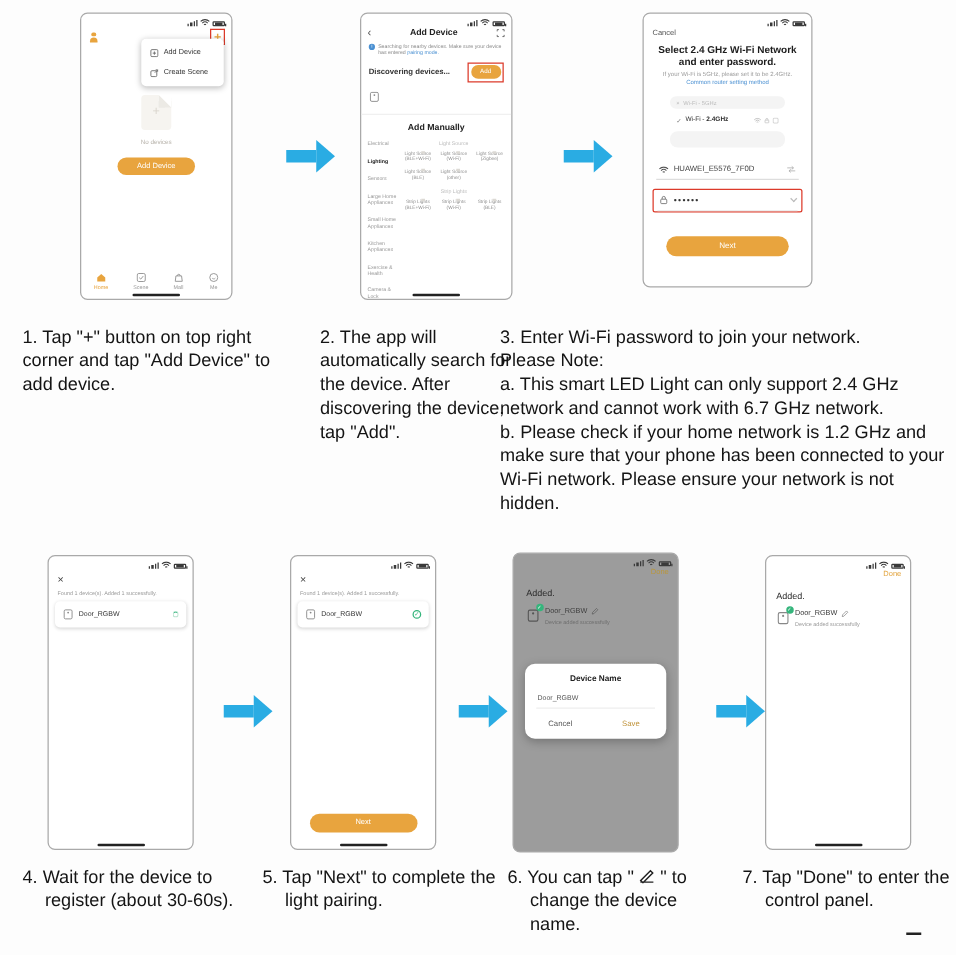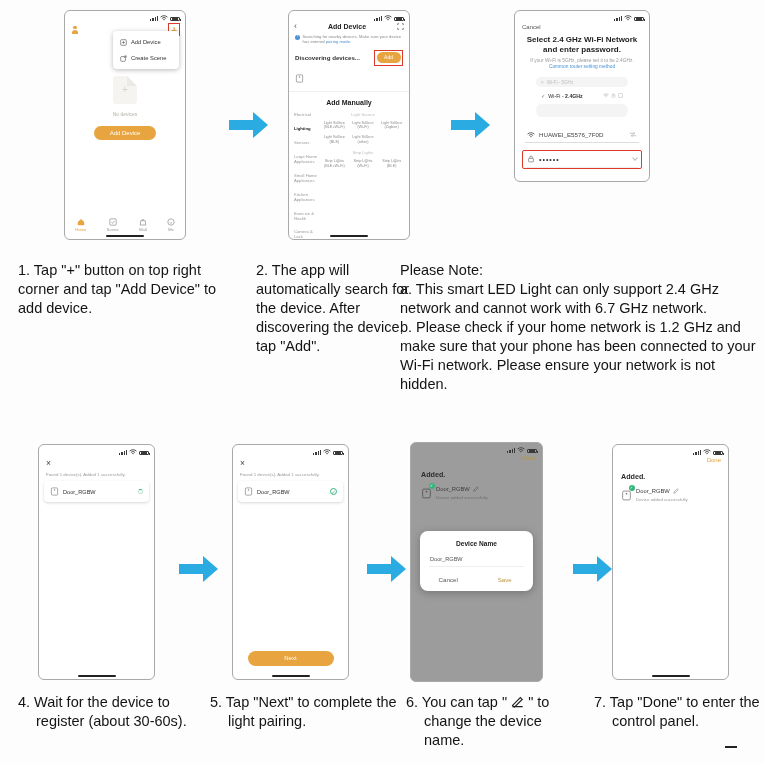--- a/index.html
+++ b/index.html
@@ -89,21 +89,21 @@
   .devcard { margin:2px 5px; background:#fff; border-radius:4px; box-shadow:0 1px 3px rgba(0,0,0,.16); display:flex; align-items:center; gap:4px; padding:6px 6px; }
   .devname { font-size:5.6px; color:#333; }
   .spin { margin-left:auto; width:5.5px; height:5.5px; border:1px solid #bfe4d2; border-top-color:#35B57C; border-radius:50%; }
   .okc { margin-left:auto; width:7px; height:7px; border:0.8px solid #35B57C; border-radius:50%; color:#35B57C; font-size:5px; text-align:center; line-height:7px; }
   .btn-next5 { position:absolute; bottom:13px; left:50%; transform:translateX(-50%); width:86px; height:15px; font-size:6px; line-height:15px; }
 
   
   .p6 { background:#9c9c9c; }
   .done { text-align:right; font-size:6px; padding:2px 7px 0; color:#E2A33C; }
   .done.dim { color:#b9963c; }
-  .added { font-size:7.2px; font-weight:bold; padding:9px 0 0 10px; color:#2c2c2c; }
+  .added { font-size:7.2px; font-weight:normal; padding:9px 0 0 10px; color:#2c2c2c; }
   .devrow { display:flex; gap:4px; padding:6px 10px 0; align-items:flex-start; }
   .dicw { position:relative; }
   .badge { position:absolute; right:-2.5px; top:-2.5px; width:6px; height:6px; border-radius:50%; background:#35B57C; color:#fff; font-size:4px; text-align:center; line-height:6px; }
   .drmain { padding-top:0.5px; }
   .drname { font-size:5.8px; color:#3a3a3a; display:flex; gap:3px; align-items:center; }
   .drsub { font-size:4.4px; color:#777; margin-top:3px; }
   .p6 .drname { color:#3f3f3f; } .p6 .drsub { color:#6e6e6e; }
   .modal { position:absolute; left:9px; right:9px; top:88px; background:#fff; border-radius:8px; padding-top:9px; box-shadow:0 2px 8px rgba(0,0,0,.25); }
   .mtitle { text-align:center; font-weight:bold; font-size:6.6px; color:#222; }
   .mvalue { font-size:5.6px; color:#555; margin:9px 9px 0; padding:0 1px 4px; border-bottom:1px solid #eee; }
@@ -278,21 +278,21 @@
       </div>
     </div>
     <div class="homebar"></div>
   </div>
 
   <div class="arrow" style="left:450px; top:112px;">
     <span class="shaft"></span>
       <span class="head"></span>
   </div>
 
-  <div class="phone" style="left:514px; top:10px; width:136px; height:172px;">
+  <div class="phone" style="left:514px; top:10px; width:136px; height:220px;">
     <div class="sb">
       <span class="sig">
           <i></i>
           <i></i>
           <i></i>
           <i></i>
         </span>
       <svg class="wf" viewBox="0 0 12 9">
           <path d="M0.8 3.2A7.4 7.4 0 0 1 11.2 3.2M2.8 5.2A4.6 4.6 0 0 1 9.2 5.2M4.8 7.2A1.8 1.8 0 0 1 7.2 7.2" stroke="#3a3a3a" stroke-width="1.3" fill="none"></path>
         </svg>
@@ -351,20 +351,21 @@
         <span class="v">••••••</span>
         <span class="chev"></span>
       </div>
     </div>
     <div class="obtn btn-next3">Next</div>
   </div>
 
   <div class="cap" style="left:18px; top:261px; width:216px;">1. Tap "+" button on top right corner and tap "Add Device" to add device.</div>
   <div class="cap" style="left:236px; top:261px; width:170px;margin-left:20px;">2. The app will automatically search for the device. After discovering the device, tap "Add".</div>
   <div class="cap" style="left:400px; top:261px; width:362px;">
+    <div>3. Enter Wi-Fi password to join your network.</div>
     <div>Please Note:</div>
     <div>a. This smart LED Light can only support 2.4 GHz network and cannot work with 6.7 GHz network.</div>
     <div>b. Please check if your home network is 1.2 GHz and make sure that your phone has been connected to your Wi-Fi network. Please ensure your network is not hidden.</div>
   </div>
 
   <div class="phone" style="left:38px; top:444px; width:117px; height:236px;">
     <div class="sb">
       <span class="sig">
           <i></i>
           <i></i>

